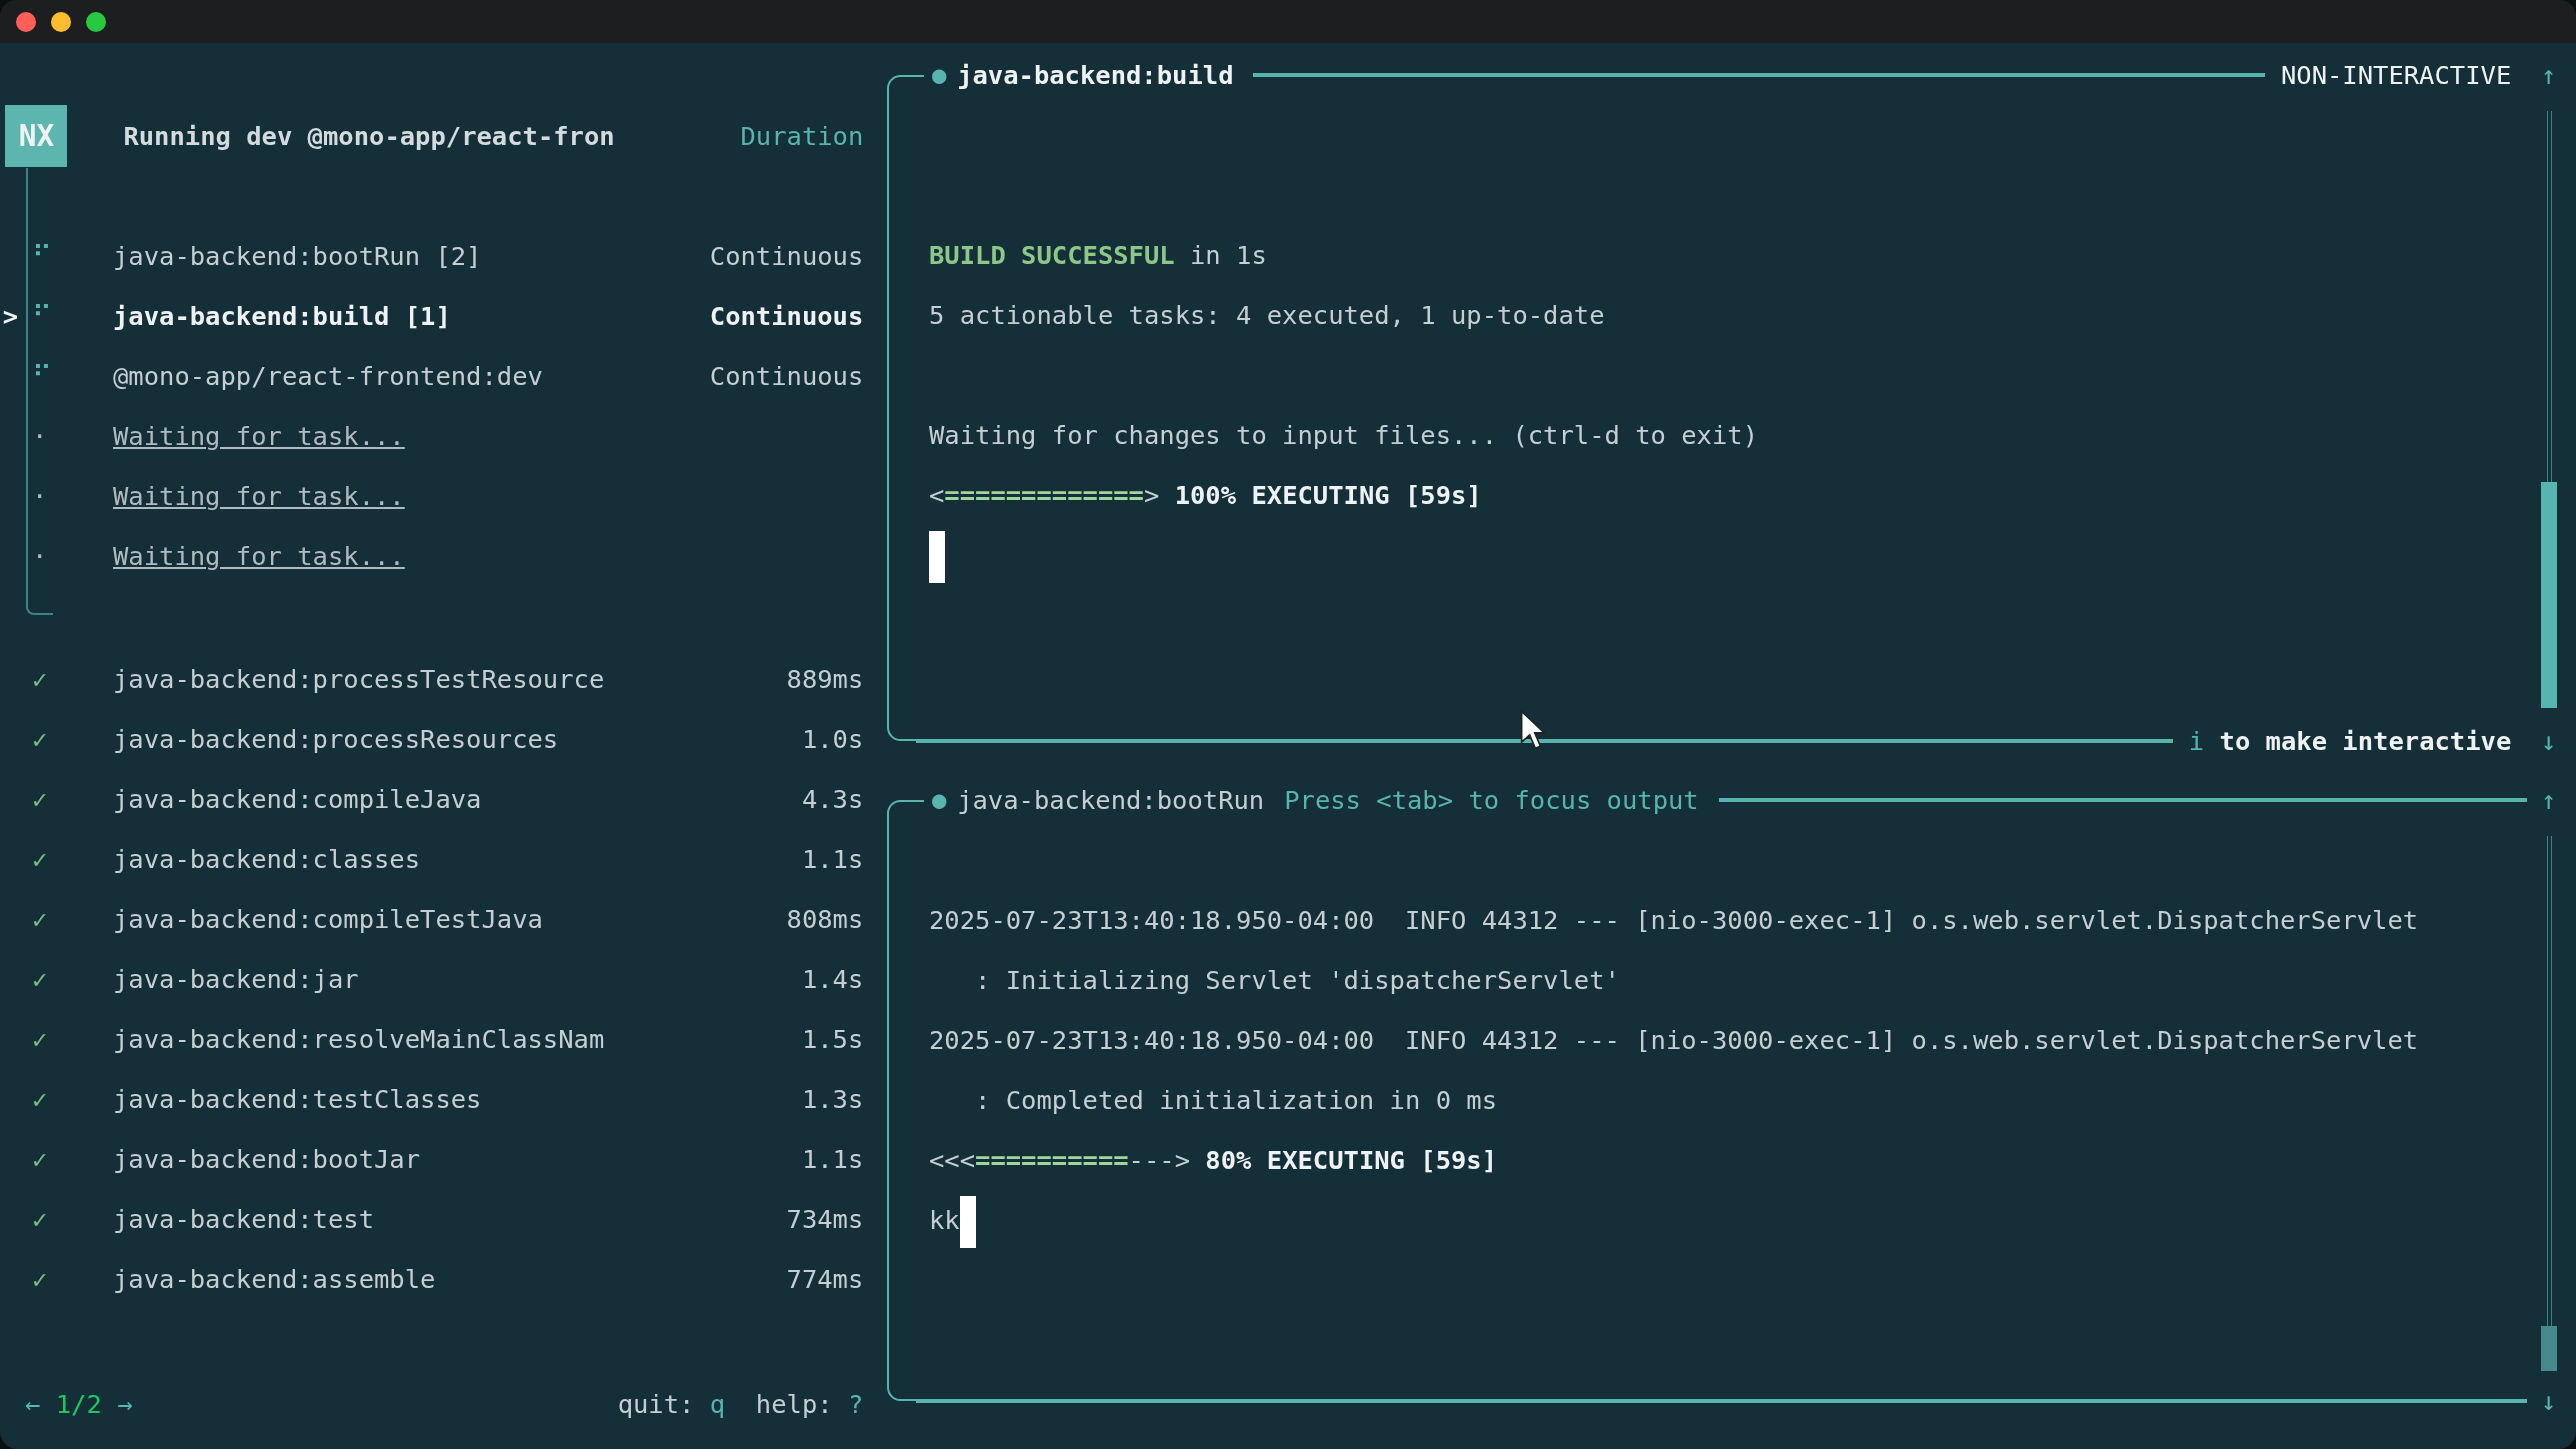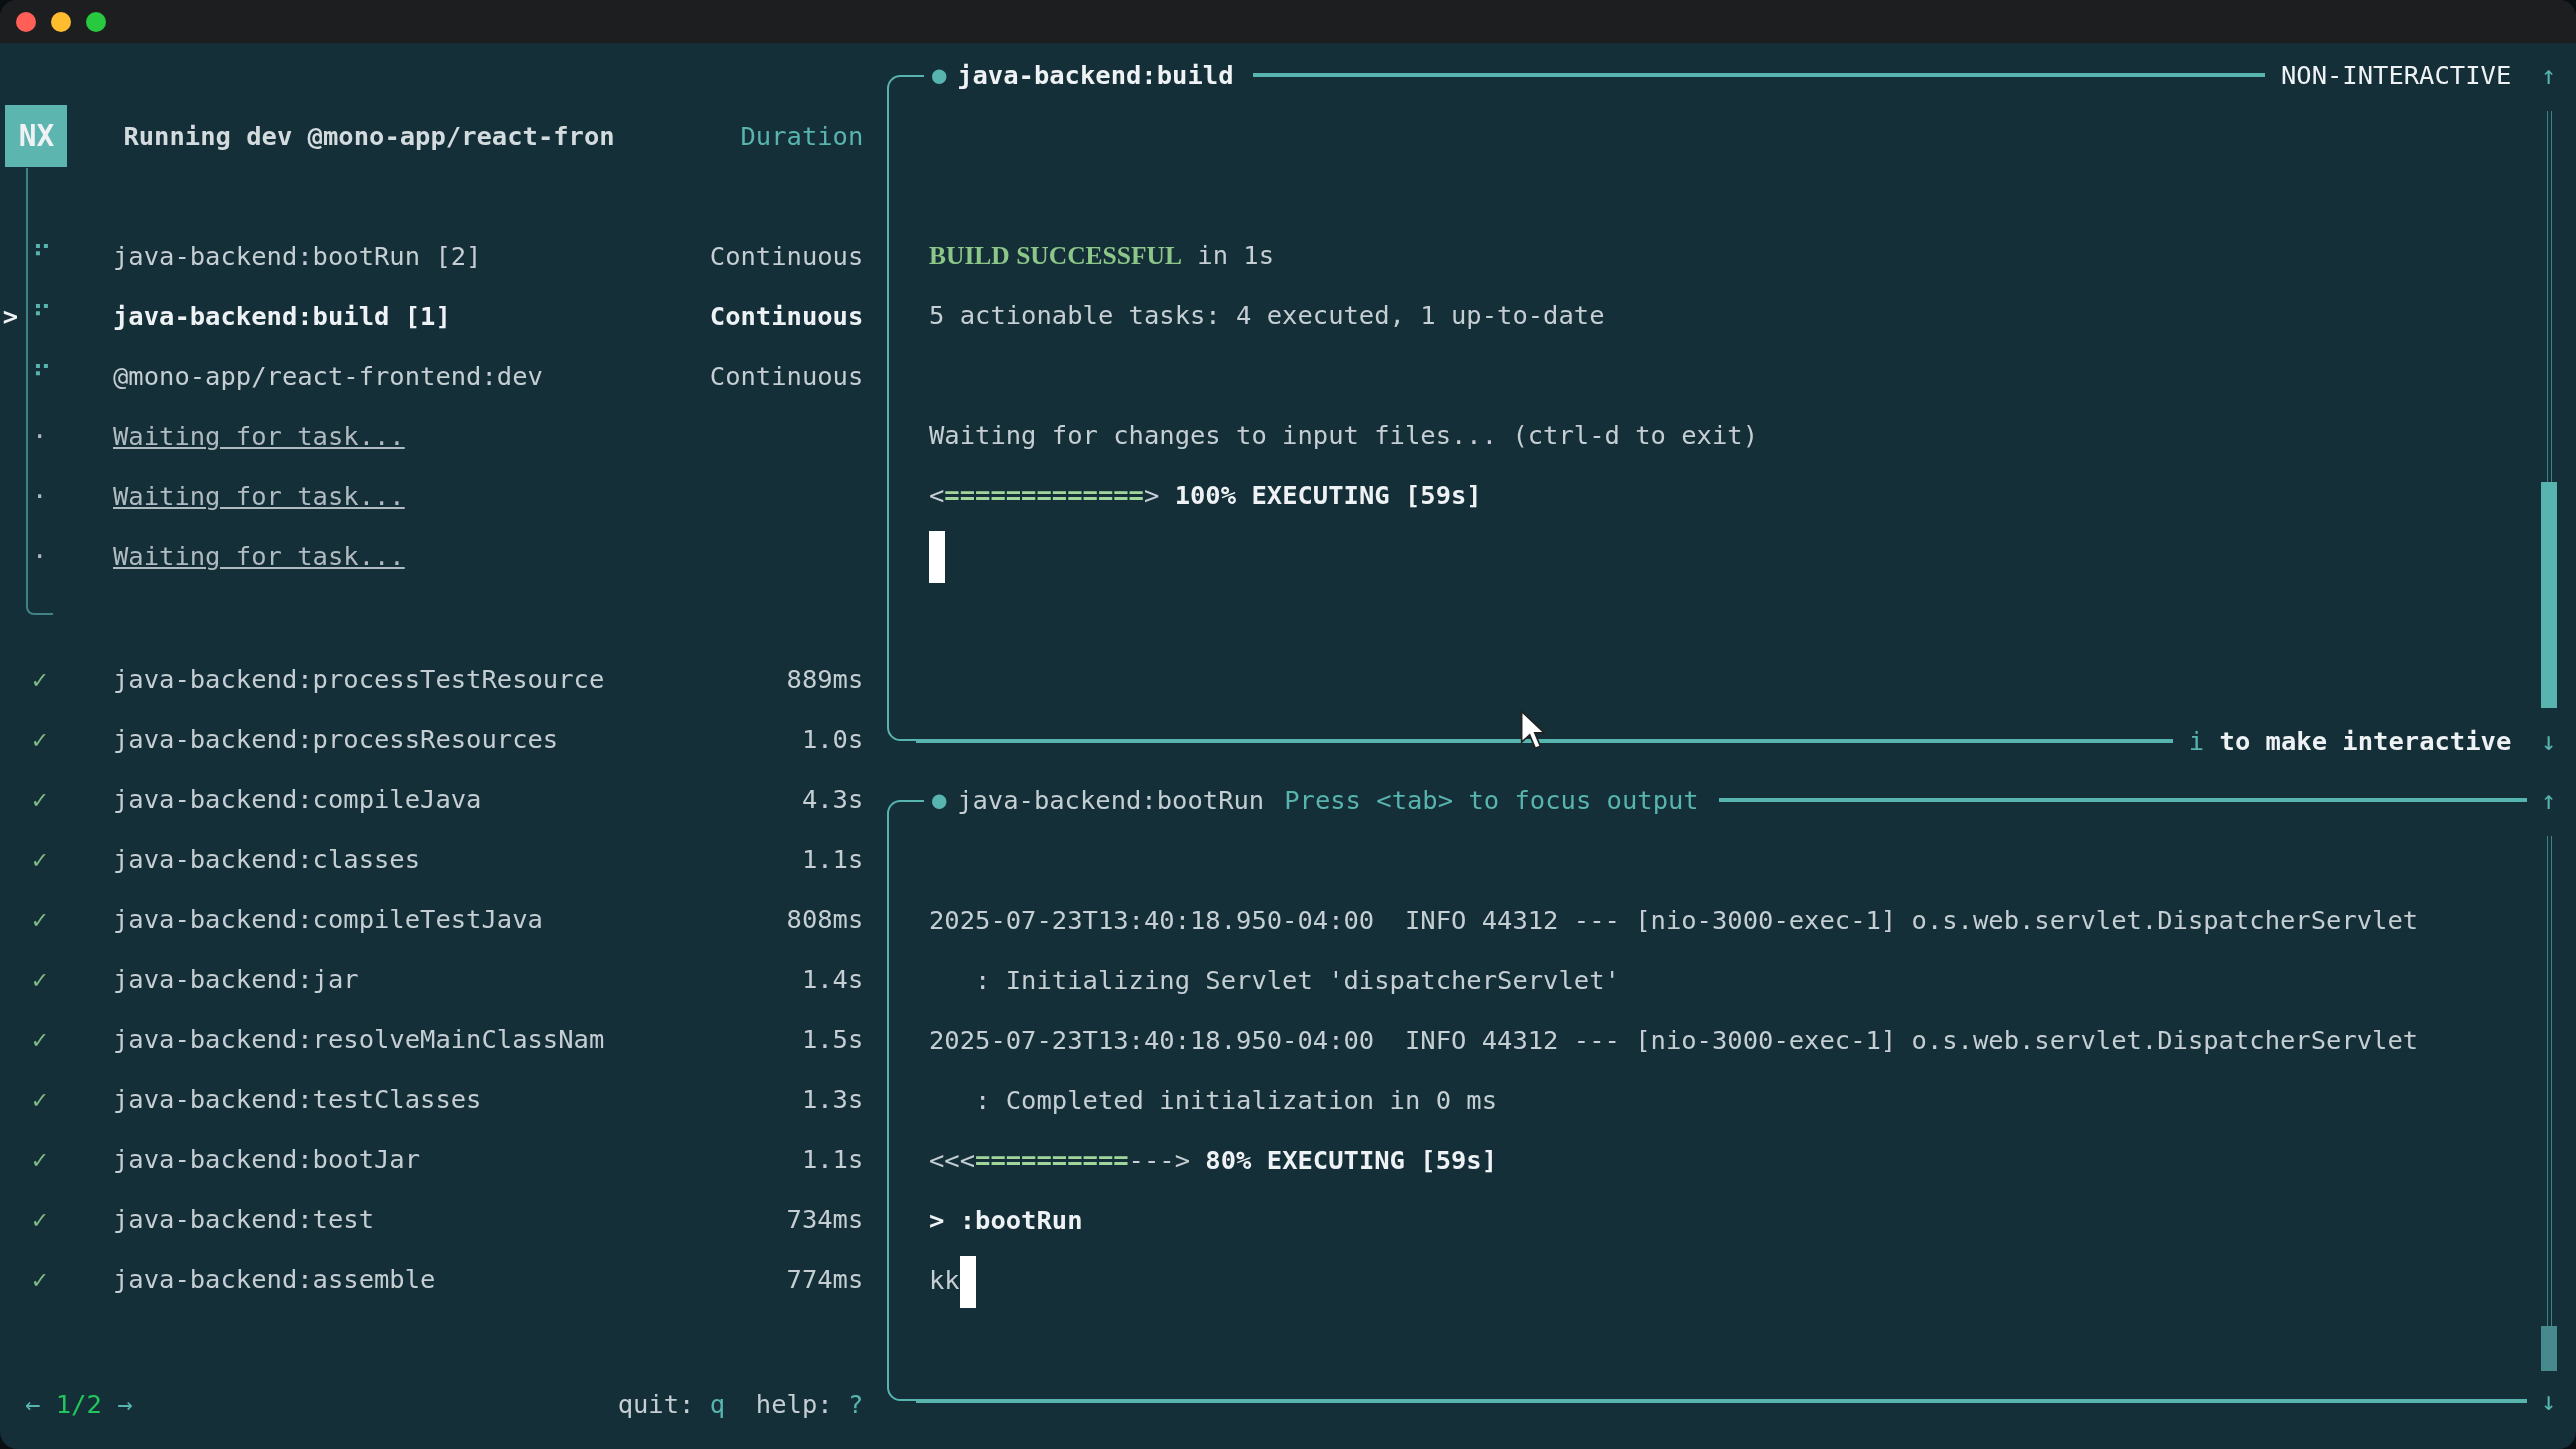--- a/index.html
+++ b/index.html
@@ -70,21 +70,21 @@
   .rule{flex:1 1 auto;height:3.4px;background:var(--accent);}
   .pbadge{color:var(--white);font-weight:normal;padding:0 16px;}
   .parrow{color:var(--accent);padding:0 8px 0 13.4px;}
   .phint{padding:0 16px;}
   .phint .k{color:var(--accent);}
   .phint .t{color:var(--white);font-weight:bold;}
   .pbody{position:absolute;left:40px;top:0;right:47px;bottom:2.7px;padding-top:28px;overflow:hidden;}
   .ln{height:60px;line-height:60px;white-space:pre;}
   .c-gray{color:var(--txt);}
   .c-white{color:var(--white);}
-  .c-green{color:var(--green);font-family:Liberation Serif, serif;}
+  .c-green{color:var(--green);}
   .c-pgreen{color:var(--pgreen);}
   .b{font-weight:bold;}
   .cursor{display:inline-block;width:16px;height:52px;background:#ffffff;vertical-align:middle;}
   .track{position:absolute;right:12px;top:34px;bottom:34px;width:4.7px;
     border-left:1.3px solid var(--accent-dim);border-right:1.3px solid var(--accent-dim);}
   .thumb{position:absolute;right:6.7px;width:16px;}
   .p1 .thumb{top:405px;height:226px;background:var(--accent);}
   .p2 .thumb{top:524px;height:62px;background:#47898c;}
   .mouse{position:absolute;left:1519px;top:667px;}
 </style>
@@ -174,21 +174,20 @@
           <span class="rule"></span>
           <span class="onborder parrow">↑</span>
         </div>
         <div class="pbody">
             <div class="ln"></div>
             <div class="ln"><span class="c-gray">2025-07-23T13:40:18.950-04:00  INFO 44312 --- [nio-3000-exec-1] o.s.web.servlet.DispatcherServlet</span></div>
             <div class="ln"><span class="c-gray">   : Initializing Servlet 'dispatcherServlet'</span></div>
             <div class="ln"><span class="c-gray">2025-07-23T13:40:18.950-04:00  INFO 44312 --- [nio-3000-exec-1] o.s.web.servlet.DispatcherServlet</span></div>
             <div class="ln"><span class="c-gray">   : Completed initialization in 0 ms</span></div>
             <div class="ln"><span class="c-gray">&lt;&lt;&lt;</span><span class="c-pgreen b">==========</span><span class="c-gray">---&gt;</span><span class="c-white b"> 80% EXECUTING [59s]</span></div>
-            <div class="ln"><span class="c-white b">&gt; :bootRun</span></div>
             <div class="ln"><span class="c-gray">kk</span><span class="cursor"></span></div>
           </div>
         <div class="track"></div>
         <div class="thumb"></div>
         <div class="pfoot">
           <span class="rule"></span>
           <span class="onborder parrow">↓</span>
         </div>
       </section>
 

